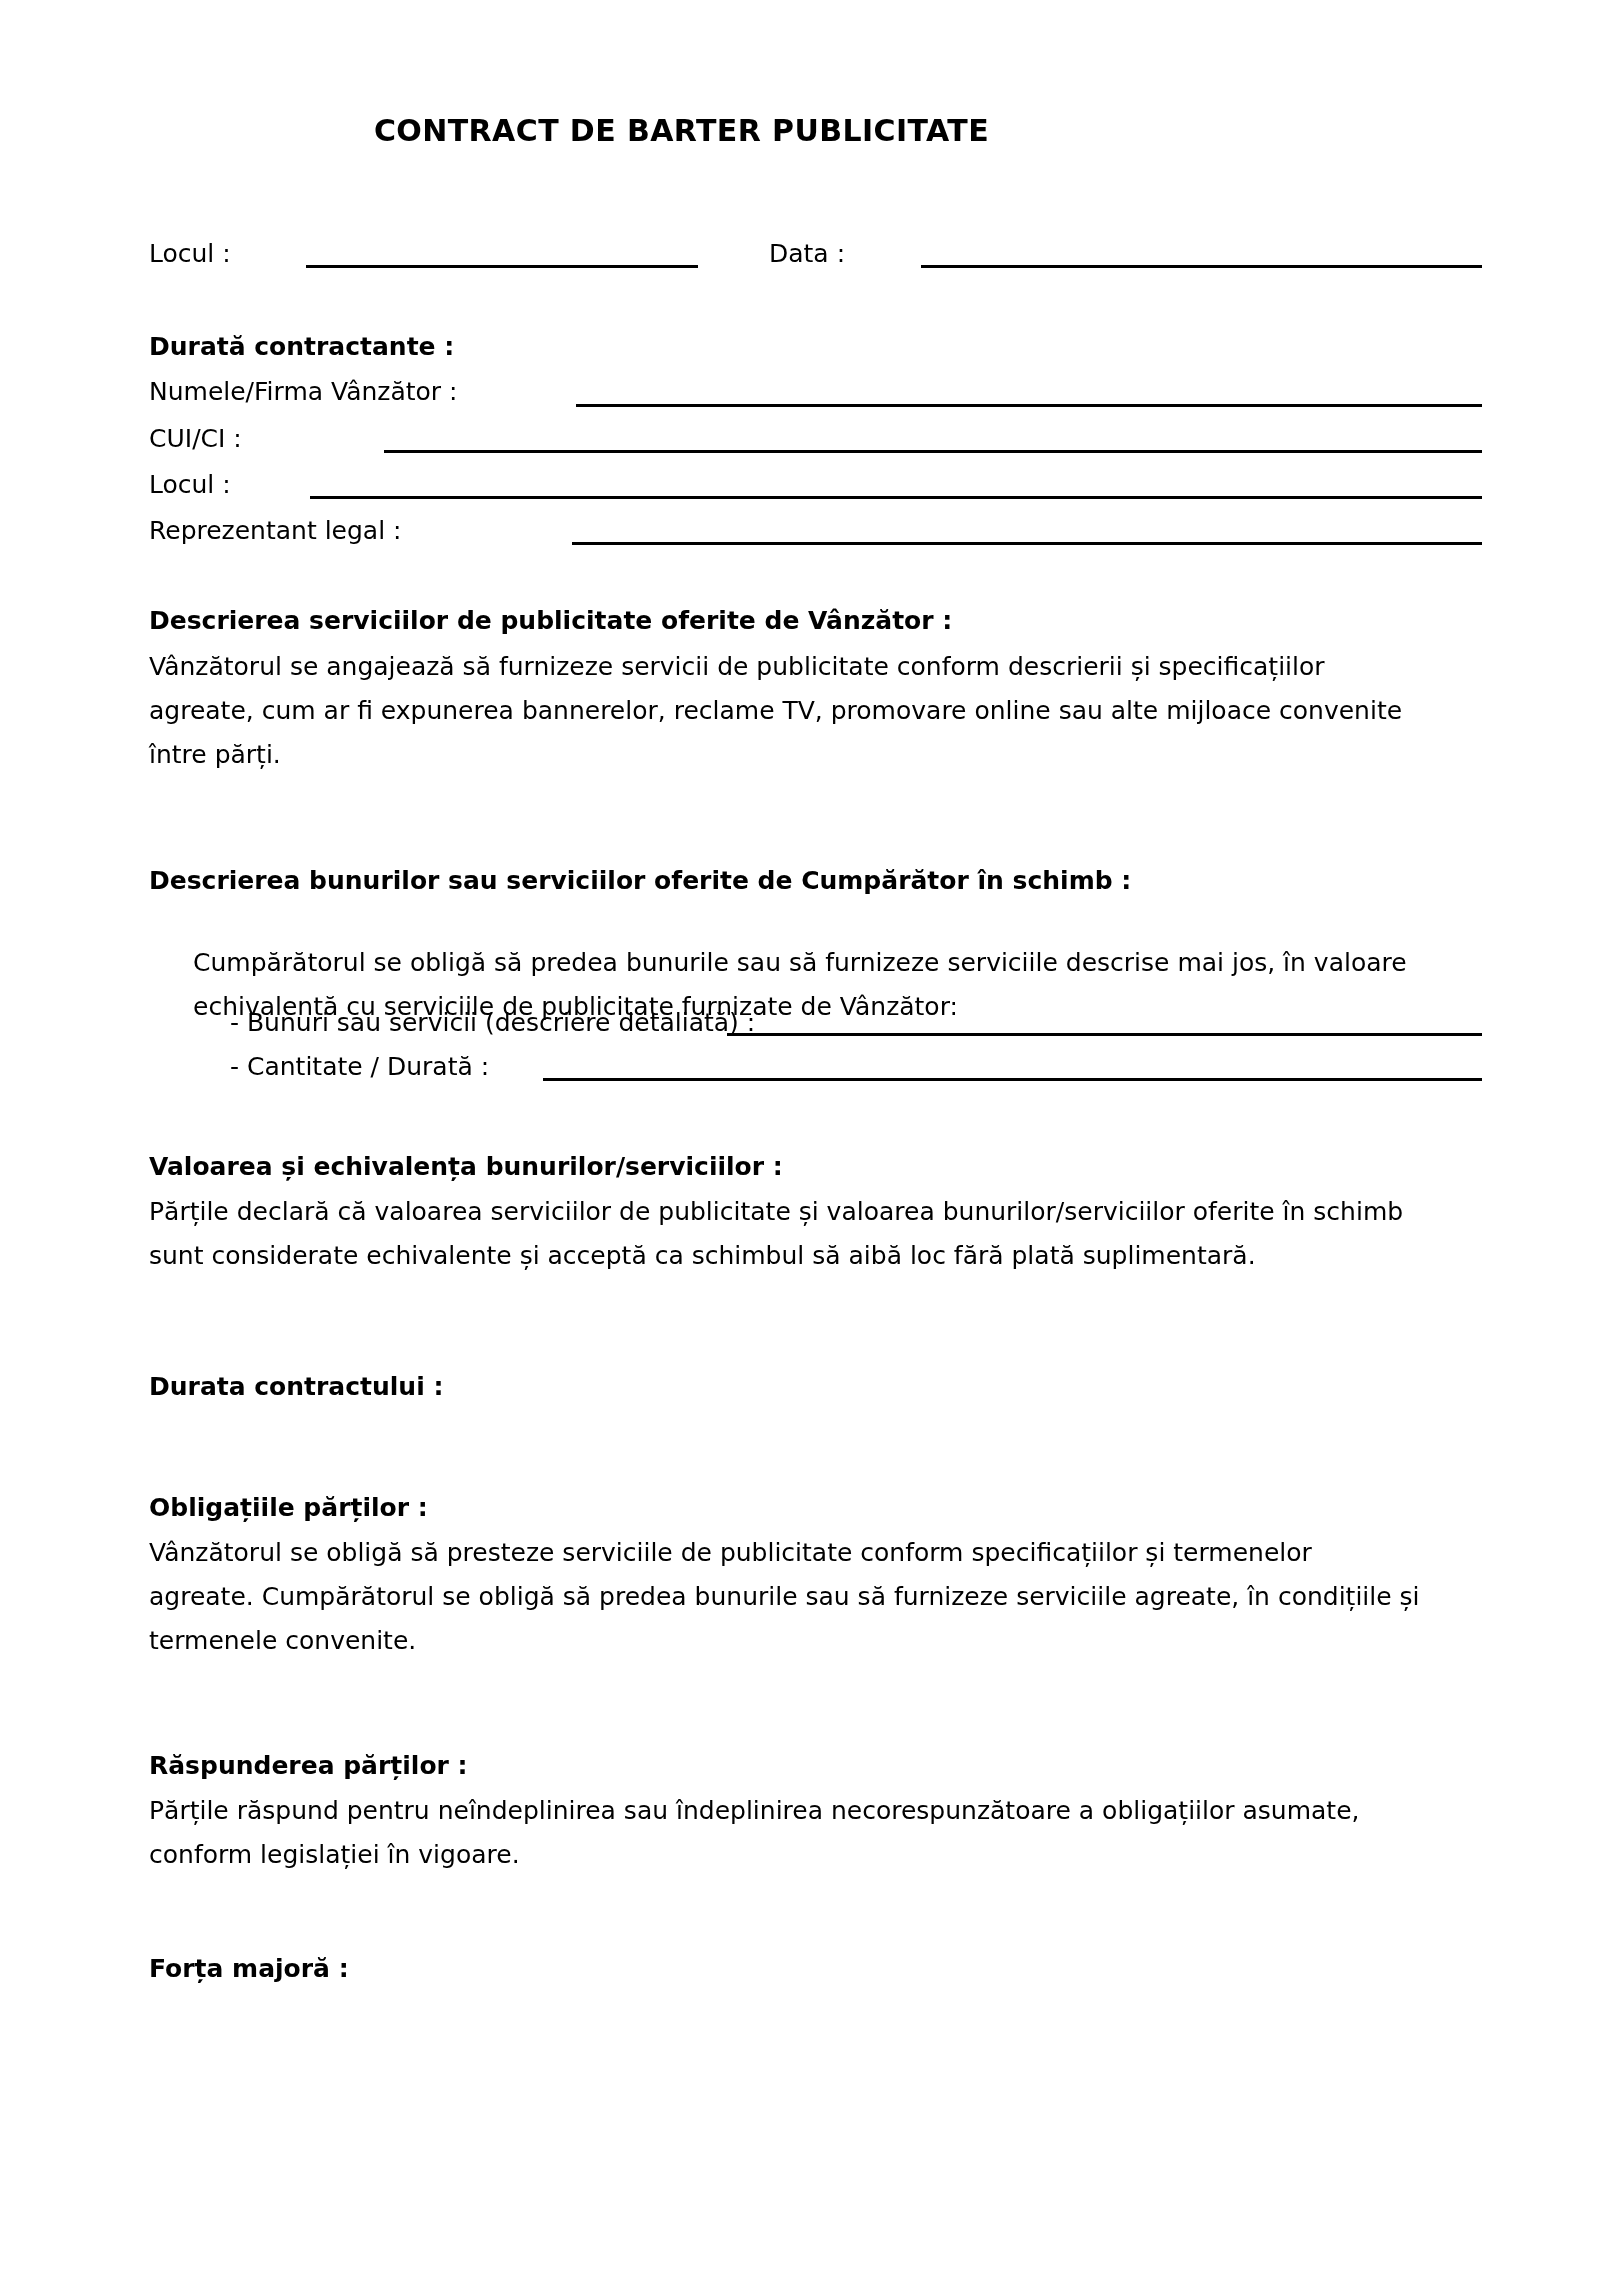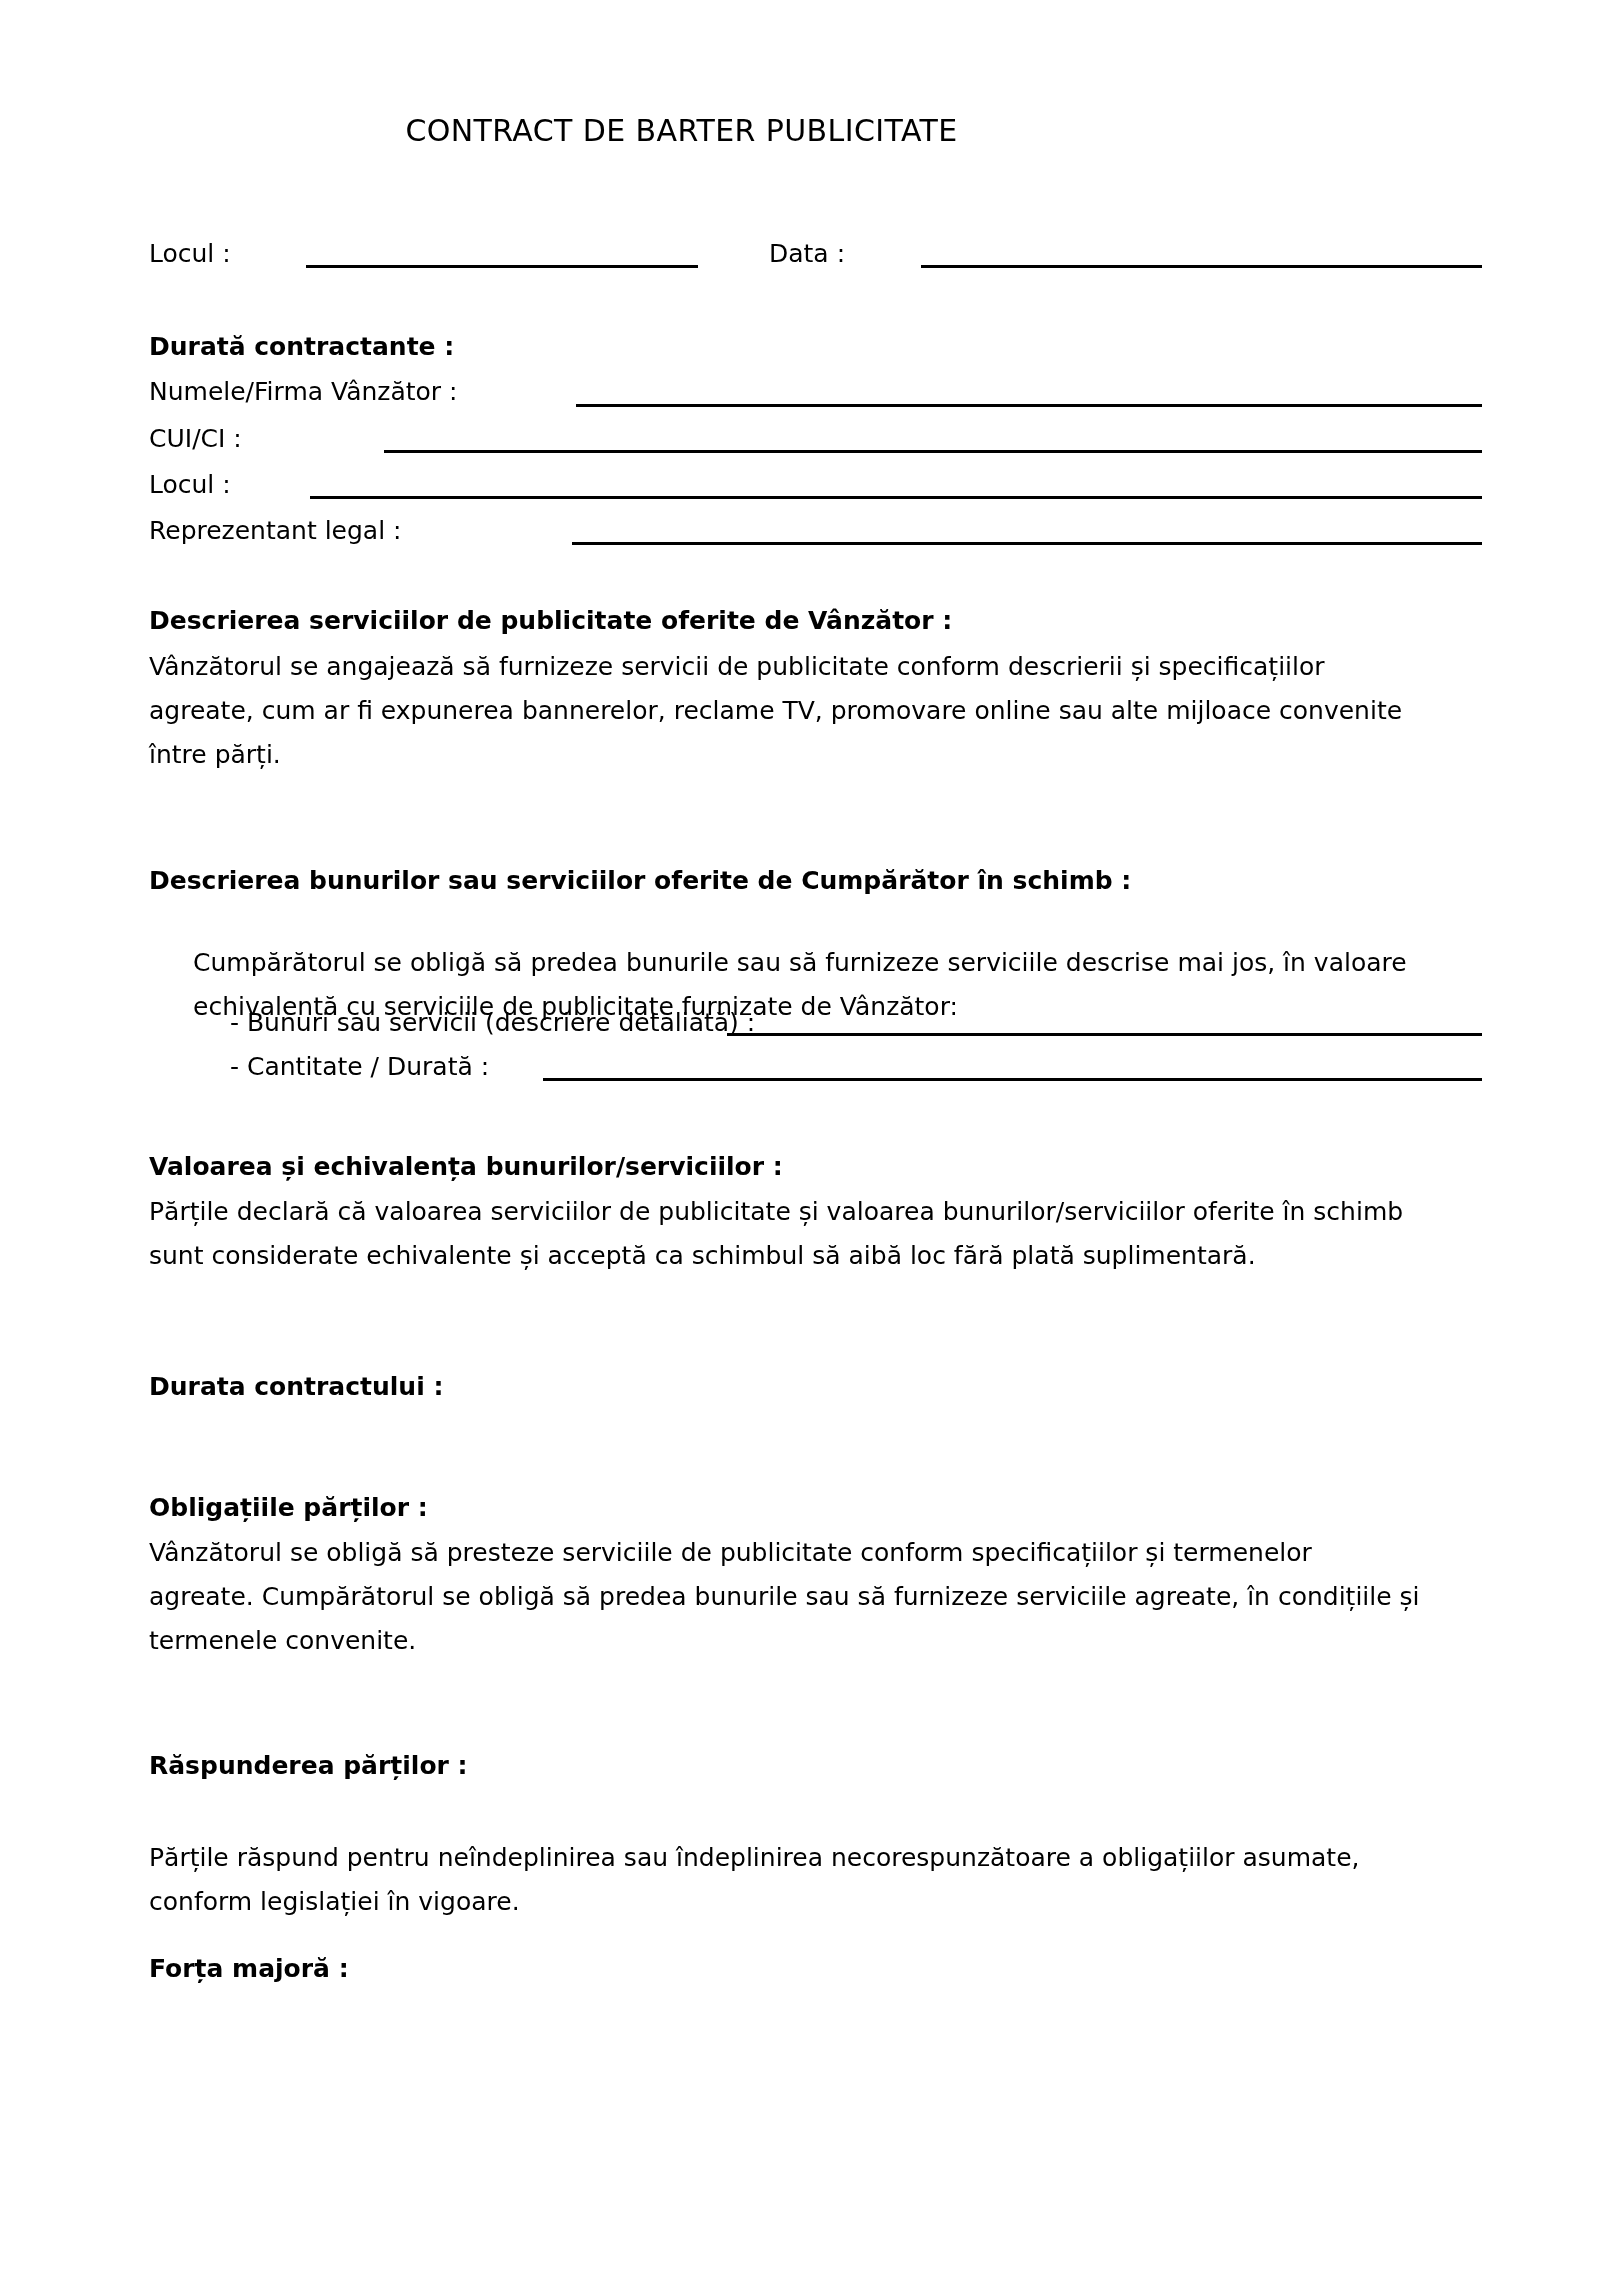--- a/index.html
+++ b/index.html
@@ -17,21 +17,21 @@
     color: #000000;
     box-sizing: border-box;
   }
   .doc-title {
     position: absolute;
     left: 0;
     top: 113px;
     width: 1363px;
     text-align: center;
     font-size: 30px;
-    font-weight: normal;
+    font-weight: bold;
     letter-spacing: 0.4px;
   }
 
   
   .blk {
     position: absolute;
     font-size: 25px;
     line-height: 44px;
     white-space: pre-wrap;
   }
@@ -94,18 +94,18 @@
 
   <div class="blk heading" style="left:149px; top:1145px;">Valoarea și echivalența bunurilor/serviciilor :</div>
   <div class="blk body-para" style="left:149px; top:1190px; width:1294px;">Părțile declară că valoarea serviciilor de publicitate și valoarea bunurilor/serviciilor oferite în schimb sunt considerate echivalente și acceptă ca schimbul să aibă loc fără plată suplimentară.</div>
 
   <div class="blk heading" style="left:149px; top:1365px;">Durata contractului :</div>
 
   <div class="blk heading" style="left:149px; top:1486px;">Obligațiile părților :</div>
   <div class="blk body-para" style="left:149px; top:1531px; width:1274px;">Vânzătorul se obligă să presteze serviciile de publicitate conform specificațiilor și termenelor agreate. Cumpărătorul se obligă să predea bunurile sau să furnizeze serviciile agreate, în condițiile și termenele convenite.</div>
 
   <div class="blk heading" style="left:149px; top:1744px;">Răspunderea părților :</div>
-  <div class="blk body-para" style="left:149px; top:1789px; width:1274px;margin-top:47px;">Părțile răspund pentru neîndeplinirea sau îndeplinirea necorespunzătoare a obligațiilor asumate, conform legislației în vigoare.</div>
+  <div class="blk body-para" style="left:149px; top:1789px; width:1274px;">Părțile răspund pentru neîndeplinirea sau îndeplinirea necorespunzătoare a obligațiilor asumate, conform legislației în vigoare.</div>
 
   <div class="blk heading" style="left:149px; top:1947px;">Forța majoră :</div>
 
 </div>
 
 
 </body></html>

